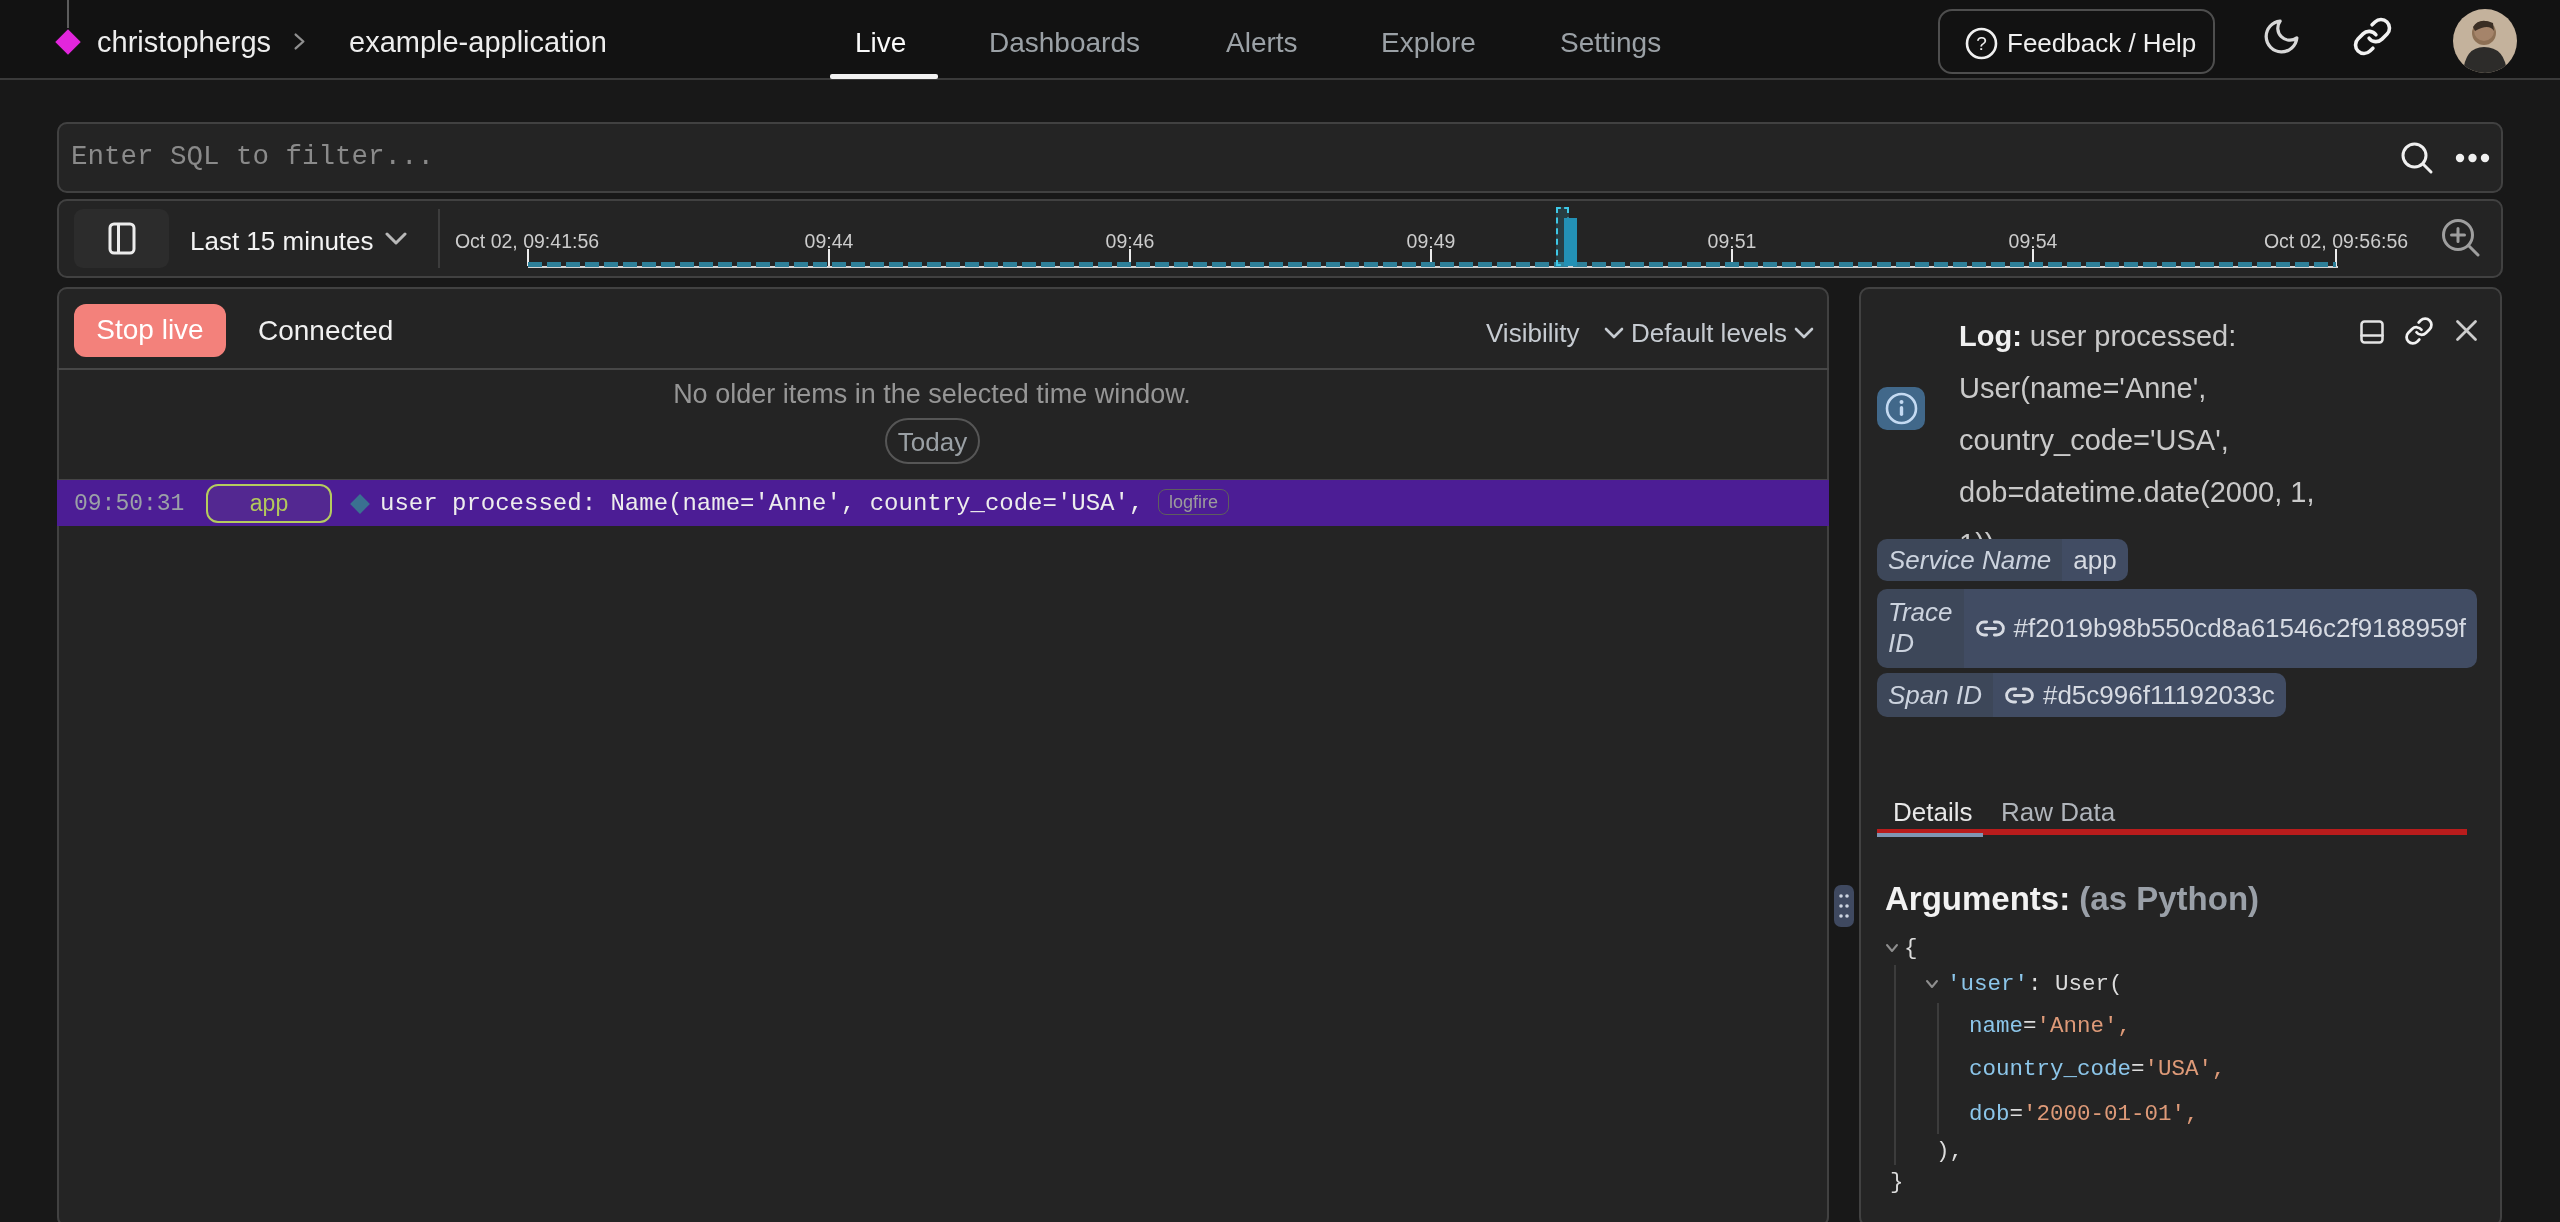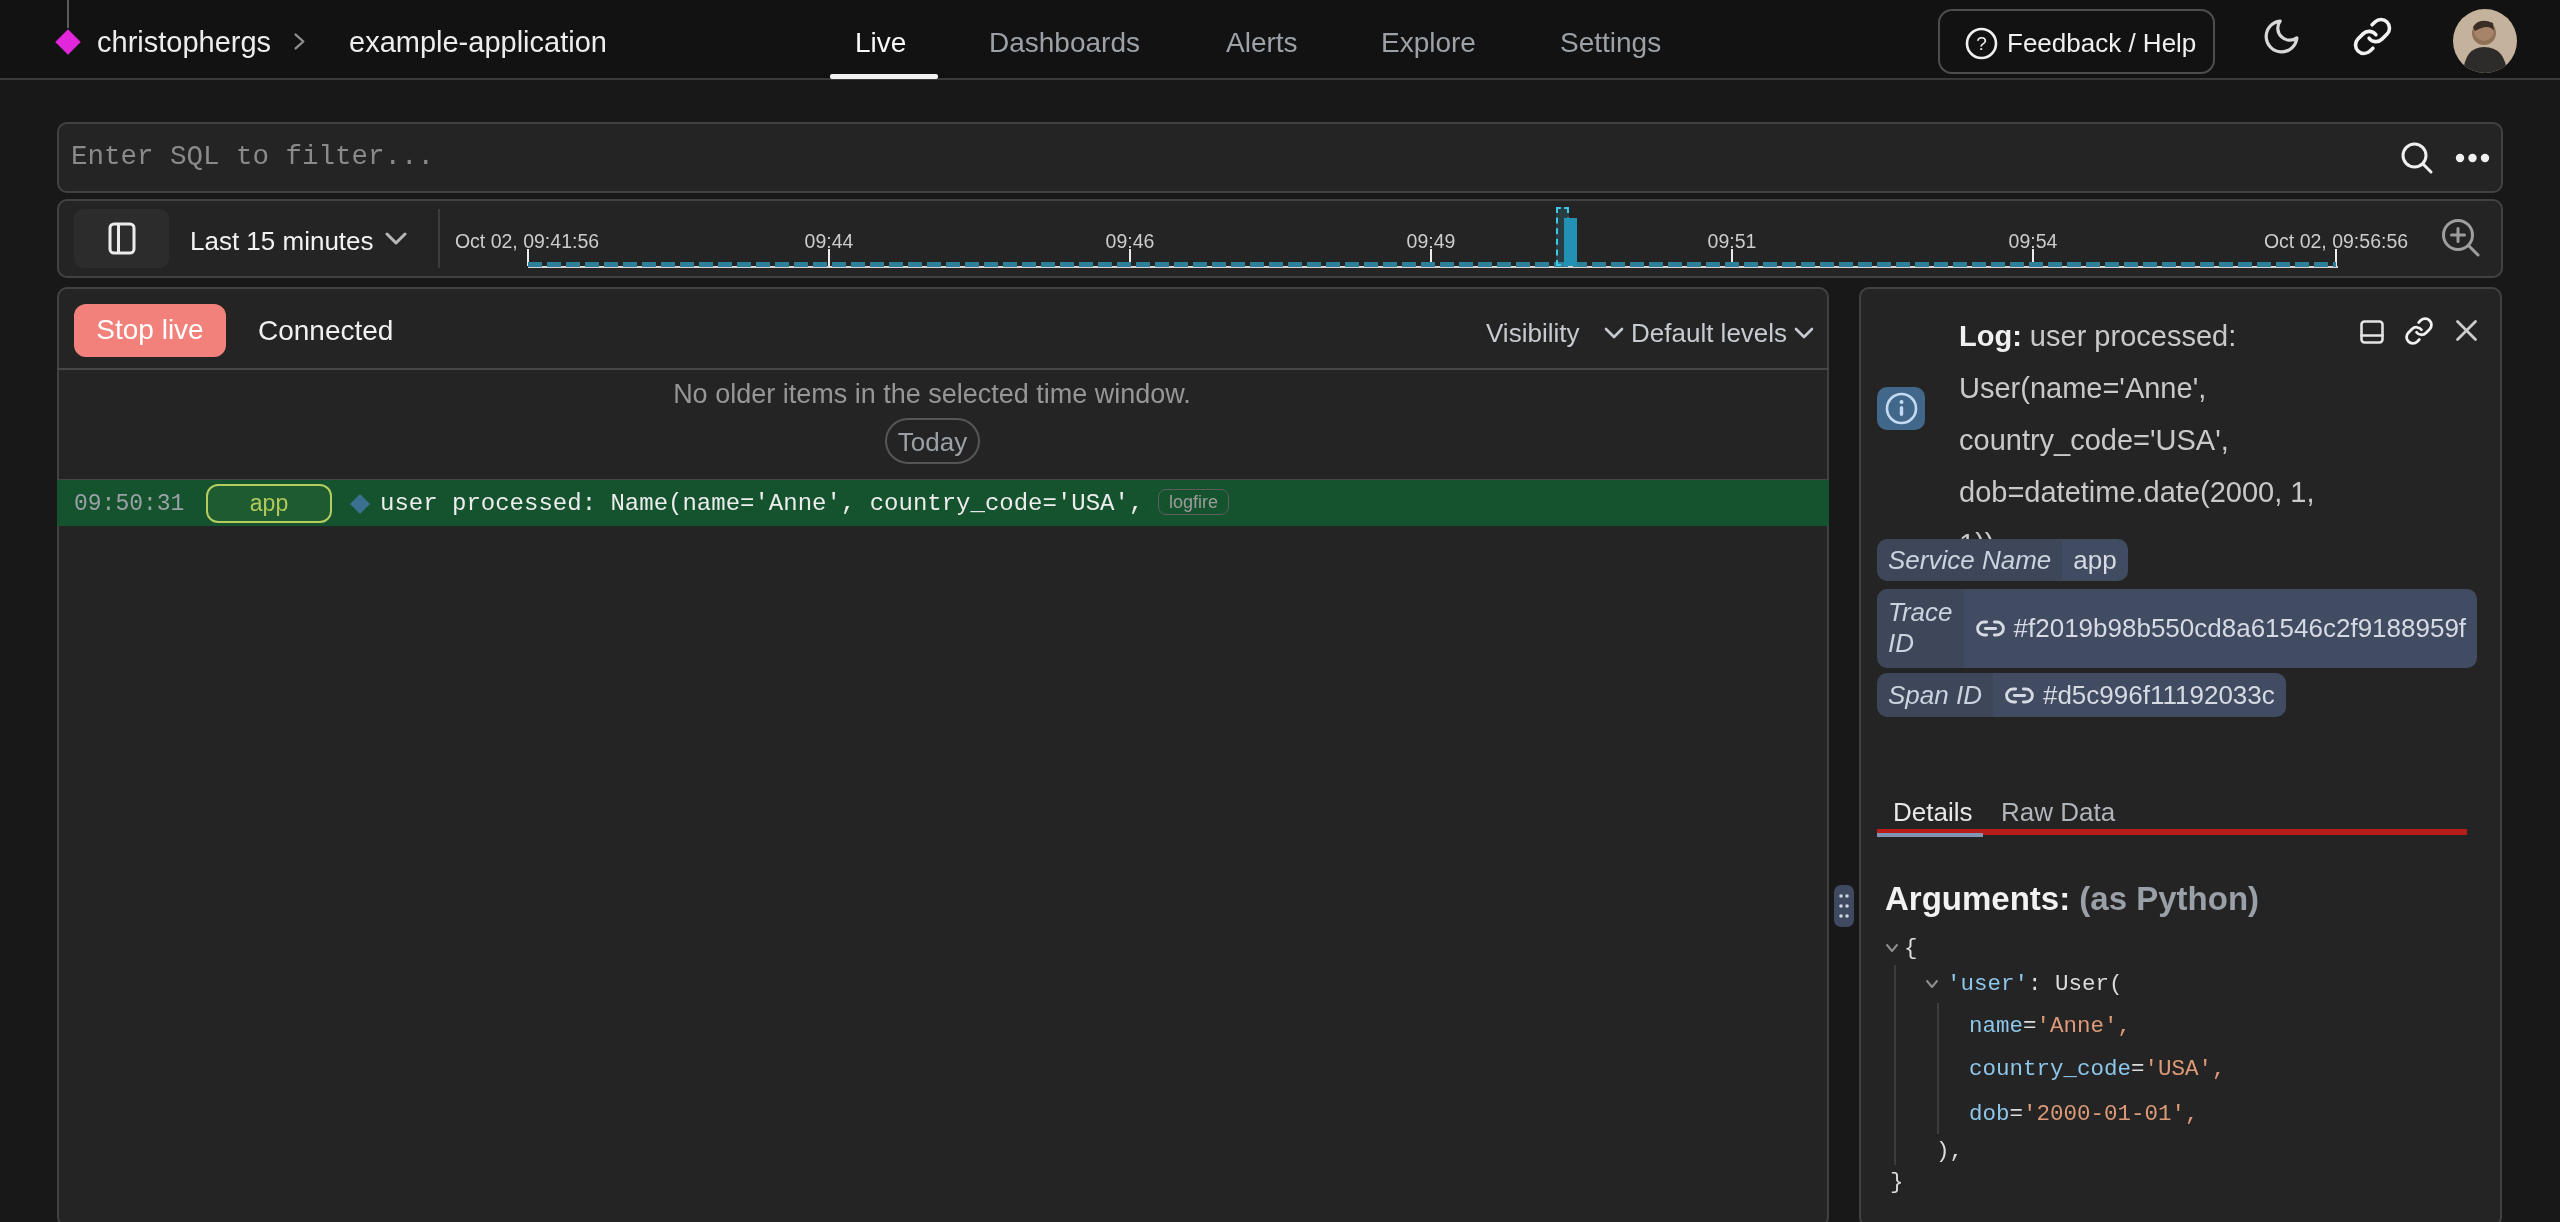--- a/index.html
+++ b/index.html
@@ -39,21 +39,21 @@
 
   
   #main { position:absolute; left:57px; top:287px; width:1772px; height:940px; background:#242424; border-radius:10px; outline:2px solid #414141; outline-offset:-2px; }
   #mhead { position:absolute; left:0; top:0; width:100%; height:83px; border-bottom:2px solid #474747; }
   #stoplive { position:absolute; left:17px; top:17px; width:152px; height:53px; background:#f3817b; border-radius:12px; color:#fff; font-size:28px; text-align:center; line-height:51px; }
   #connected { position:absolute; left:201px; top:28px; font-size:28px; color:#f0f0f0; }
   #visib { position:absolute; left:1429px; top:31px; font-size:26px; color:#c6cbd1; }
   #deflev { position:absolute; left:1574px; top:31px; font-size:26px; color:#c6cbd1; }
   #noolder { position:absolute; left:0px; top:92px; width:1750px; text-align:center; font-size:27px; color:#969696; }
   #today { position:absolute; left:828px; top:131px; width:95px; height:46px; border:2px solid #565656; border-radius:24px; color:#9aa0a5; font-size:26px; text-align:center; line-height:44px; }
-  #logrow { position:absolute; left:0; top:192px; width:1772px; height:47px; background:#14532d; border-top:1px solid #454545; }
+  #logrow { position:absolute; left:0; top:192px; width:1772px; height:47px; background:#4c1d95; border-top:1px solid #454545; }
   #lr-ts { position:absolute; left:17px; top:11px; font-size:23px; color:#9ba1a7; }
   #lr-badge { position:absolute; left:149px; top:4px; width:126px; height:39px; border:2.5px solid #b5cc5e; border-radius:12px; background:rgba(181,204,94,0.07); color:#b2c95c; font-size:23px; text-align:center; line-height:35px; }
   #lr-diamond { position:absolute; left:296px; top:17px; width:14px; height:14px; background:#3a7191; transform:rotate(45deg); }
   #lr-text { position:absolute; left:323px; top:10px; font-size:24px; color:#ededed; white-space:pre; }
   #lr-tag { position:absolute; left:1101px; top:9px; height:26px; padding:0 10px; border:1.5px solid #5e5e5e; border-radius:8px; color:#9c9c9c; font-size:18px; line-height:24px; }
 
   
   #side { position:absolute; left:1859px; top:287px; width:643px; height:940px; background:#242424; border-radius:10px; outline:2px solid #414141; outline-offset:-2px; }
   #infoicon { position:absolute; left:18px; top:100px; width:48px; height:43px; background:#41688a; border-radius:10px; }
   #sidetitle { position:absolute; left:100px; top:23px; width:430px; font-size:29px; line-height:52px; color:#c9c9c9; }

